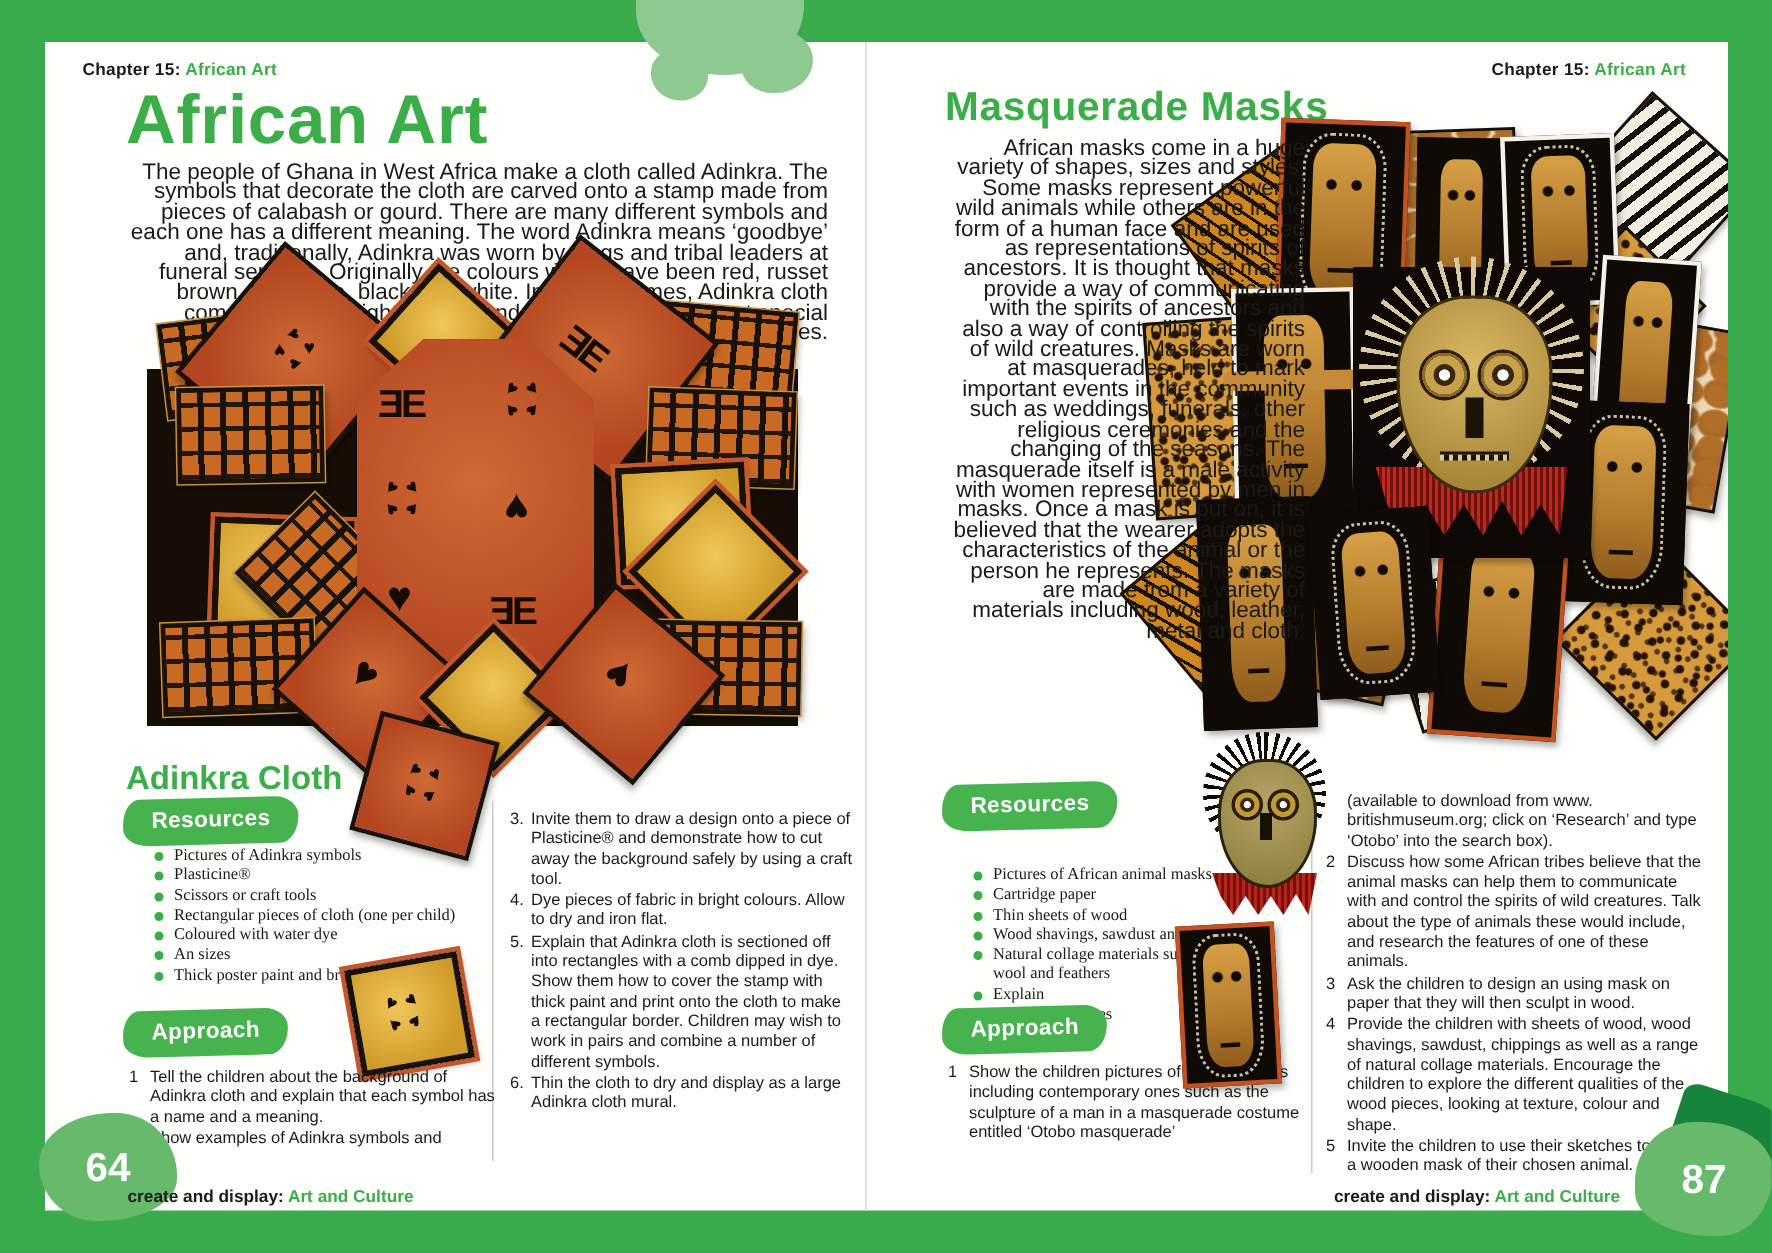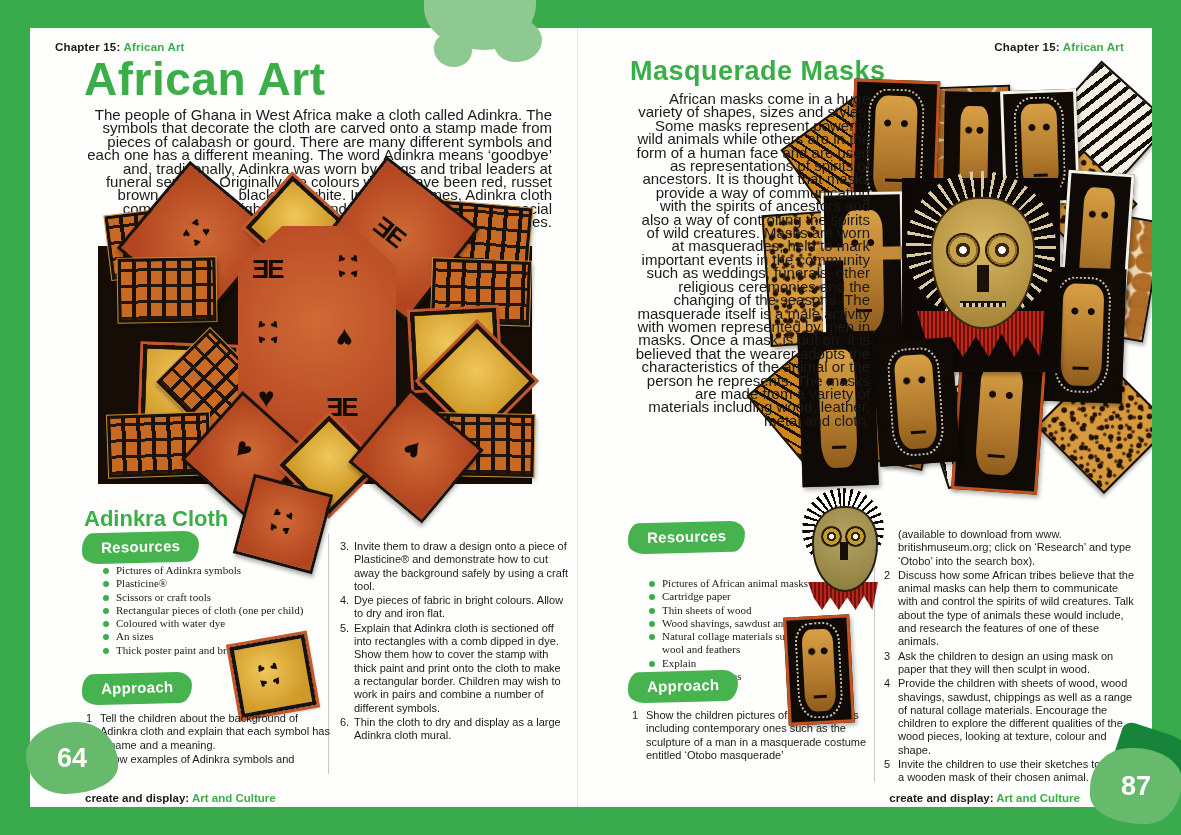--- a/index.html
+++ b/index.html
@@ -56,21 +56,21 @@
 
   .vdiv{position:absolute;width:1px;background:#c9c9c6;z-index:1;}
   #vdiv64{left:298px;top:506px;height:240px;}
   #vdiv65{left:296px;top:492px;height:262px;}
 
   
   .blob-num{
     position:absolute;z-index:4;background:#67ba6b;color:#fff;font-weight:bold;font-size:27px;
     display:flex;align-items:center;justify-content:center;
   }
-  #blob64{left:26px;top:722px;width:92px;height:72px;border-radius:55% 45% 58% 42% / 48% 60% 40% 55%;justify-content:center;}
+  #blob64{left:26px;top:742px;width:92px;height:72px;border-radius:55% 45% 58% 42% / 48% 60% 40% 55%;justify-content:center;}
   #blob65{left:1090px;top:748px;width:92px;height:76px;border-radius:45% 55% 40% 60% / 55% 45% 60% 40%;}
   #darkwedge{position:absolute;left:1114px;top:730px;width:74px;height:60px;background:#17843c;
     transform:rotate(18deg);border-radius:15% 35% 20% 45%;z-index:3;}
   .foot-series{position:absolute;top:792px;font-size:11.5px;font-weight:bold;z-index:4;}
   .foot-series .grn{color:#3bae49;}
   #foot64{left:85px;}
   #foot65{right:101px;}
 
   
   #topblob{position:absolute;left:424px;top:-8px;width:112px;height:58px;background:#8fc992;z-index:3;

